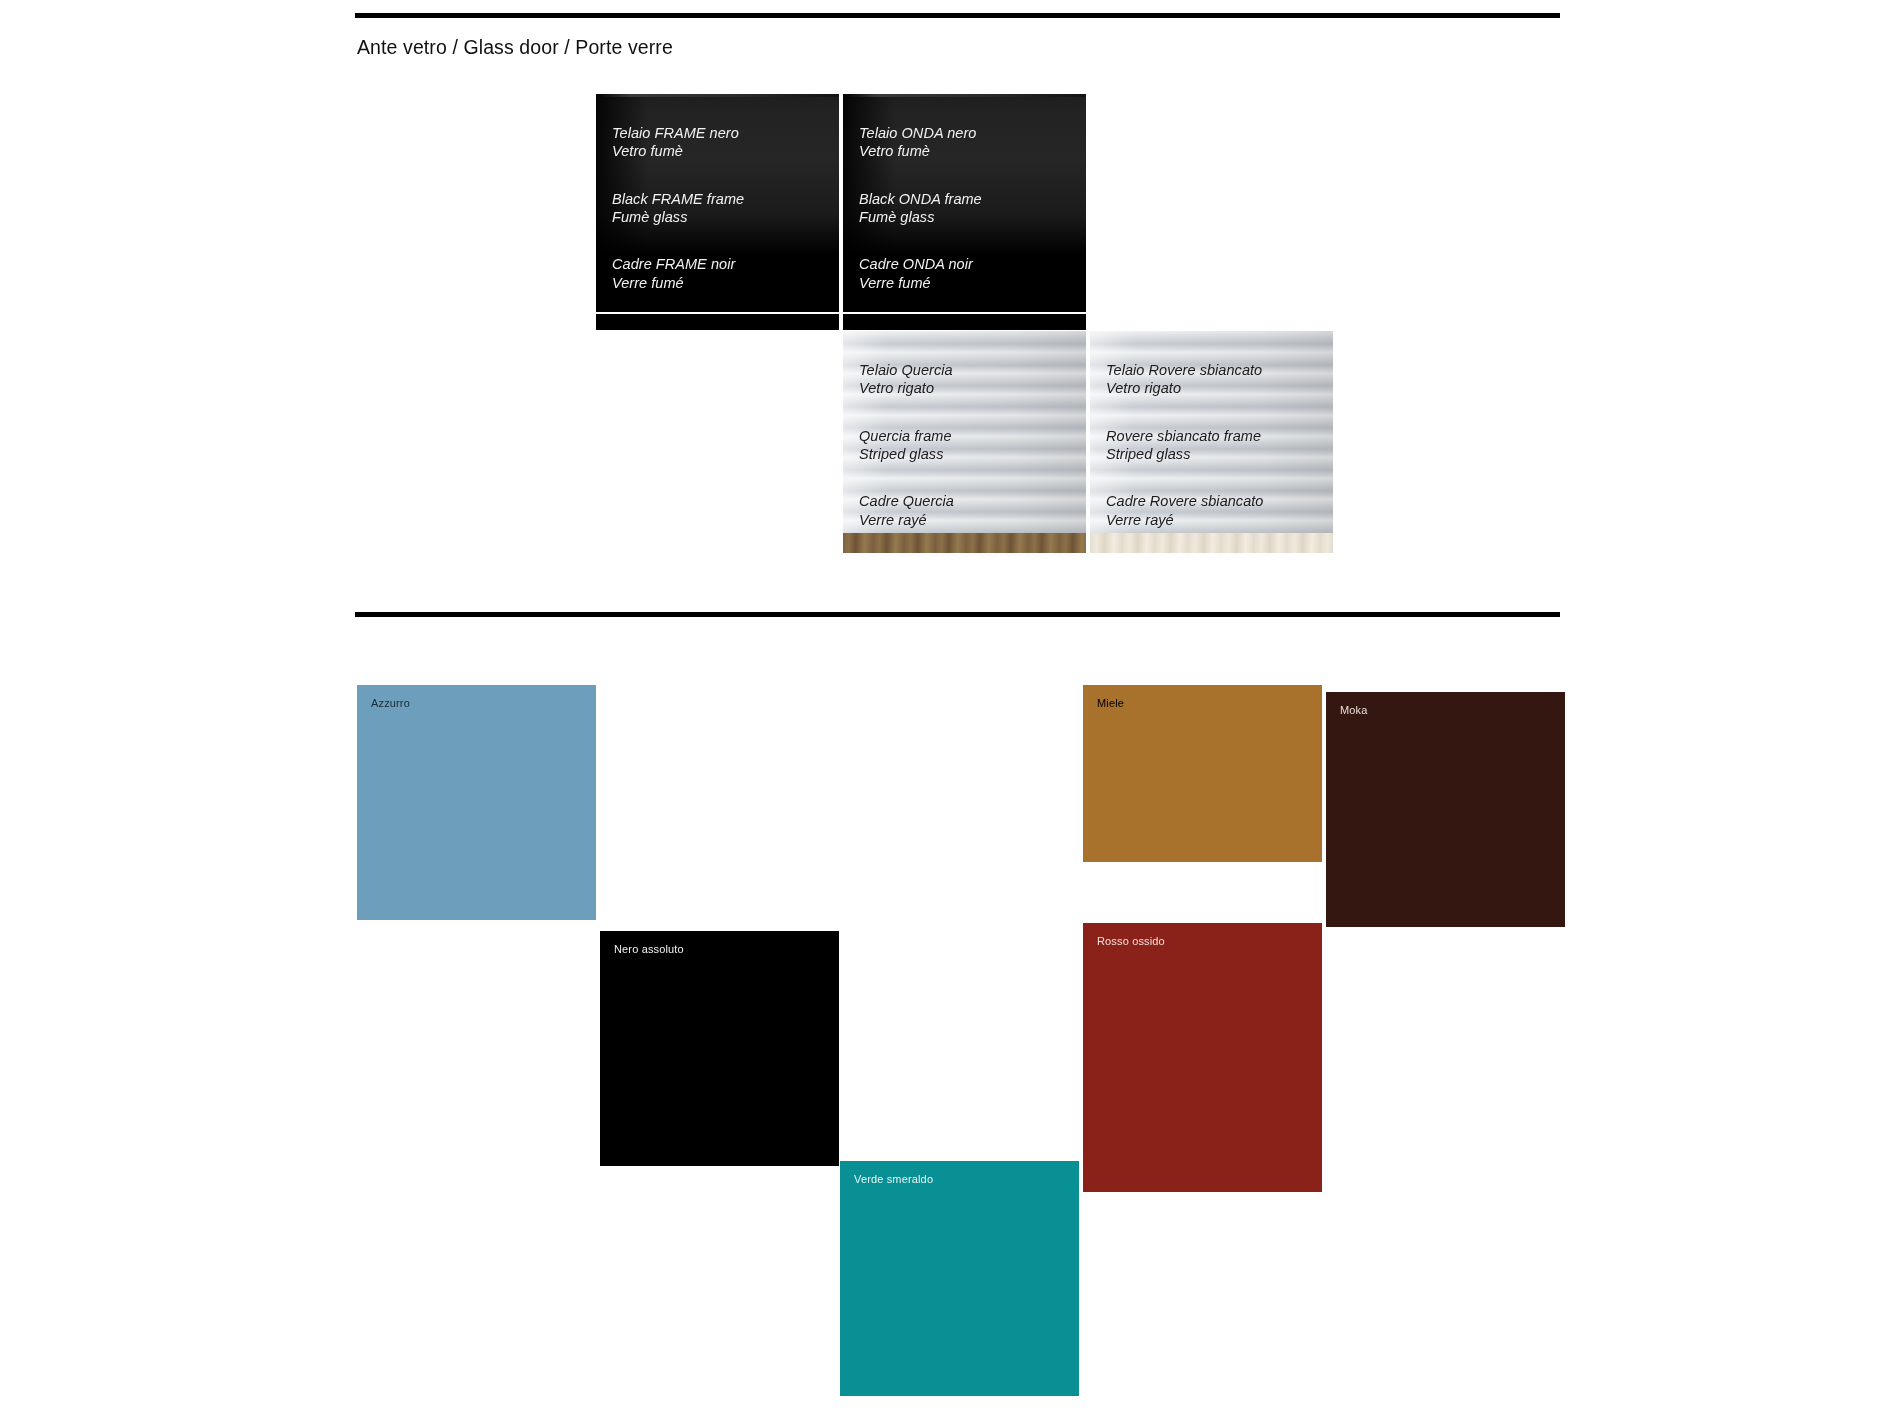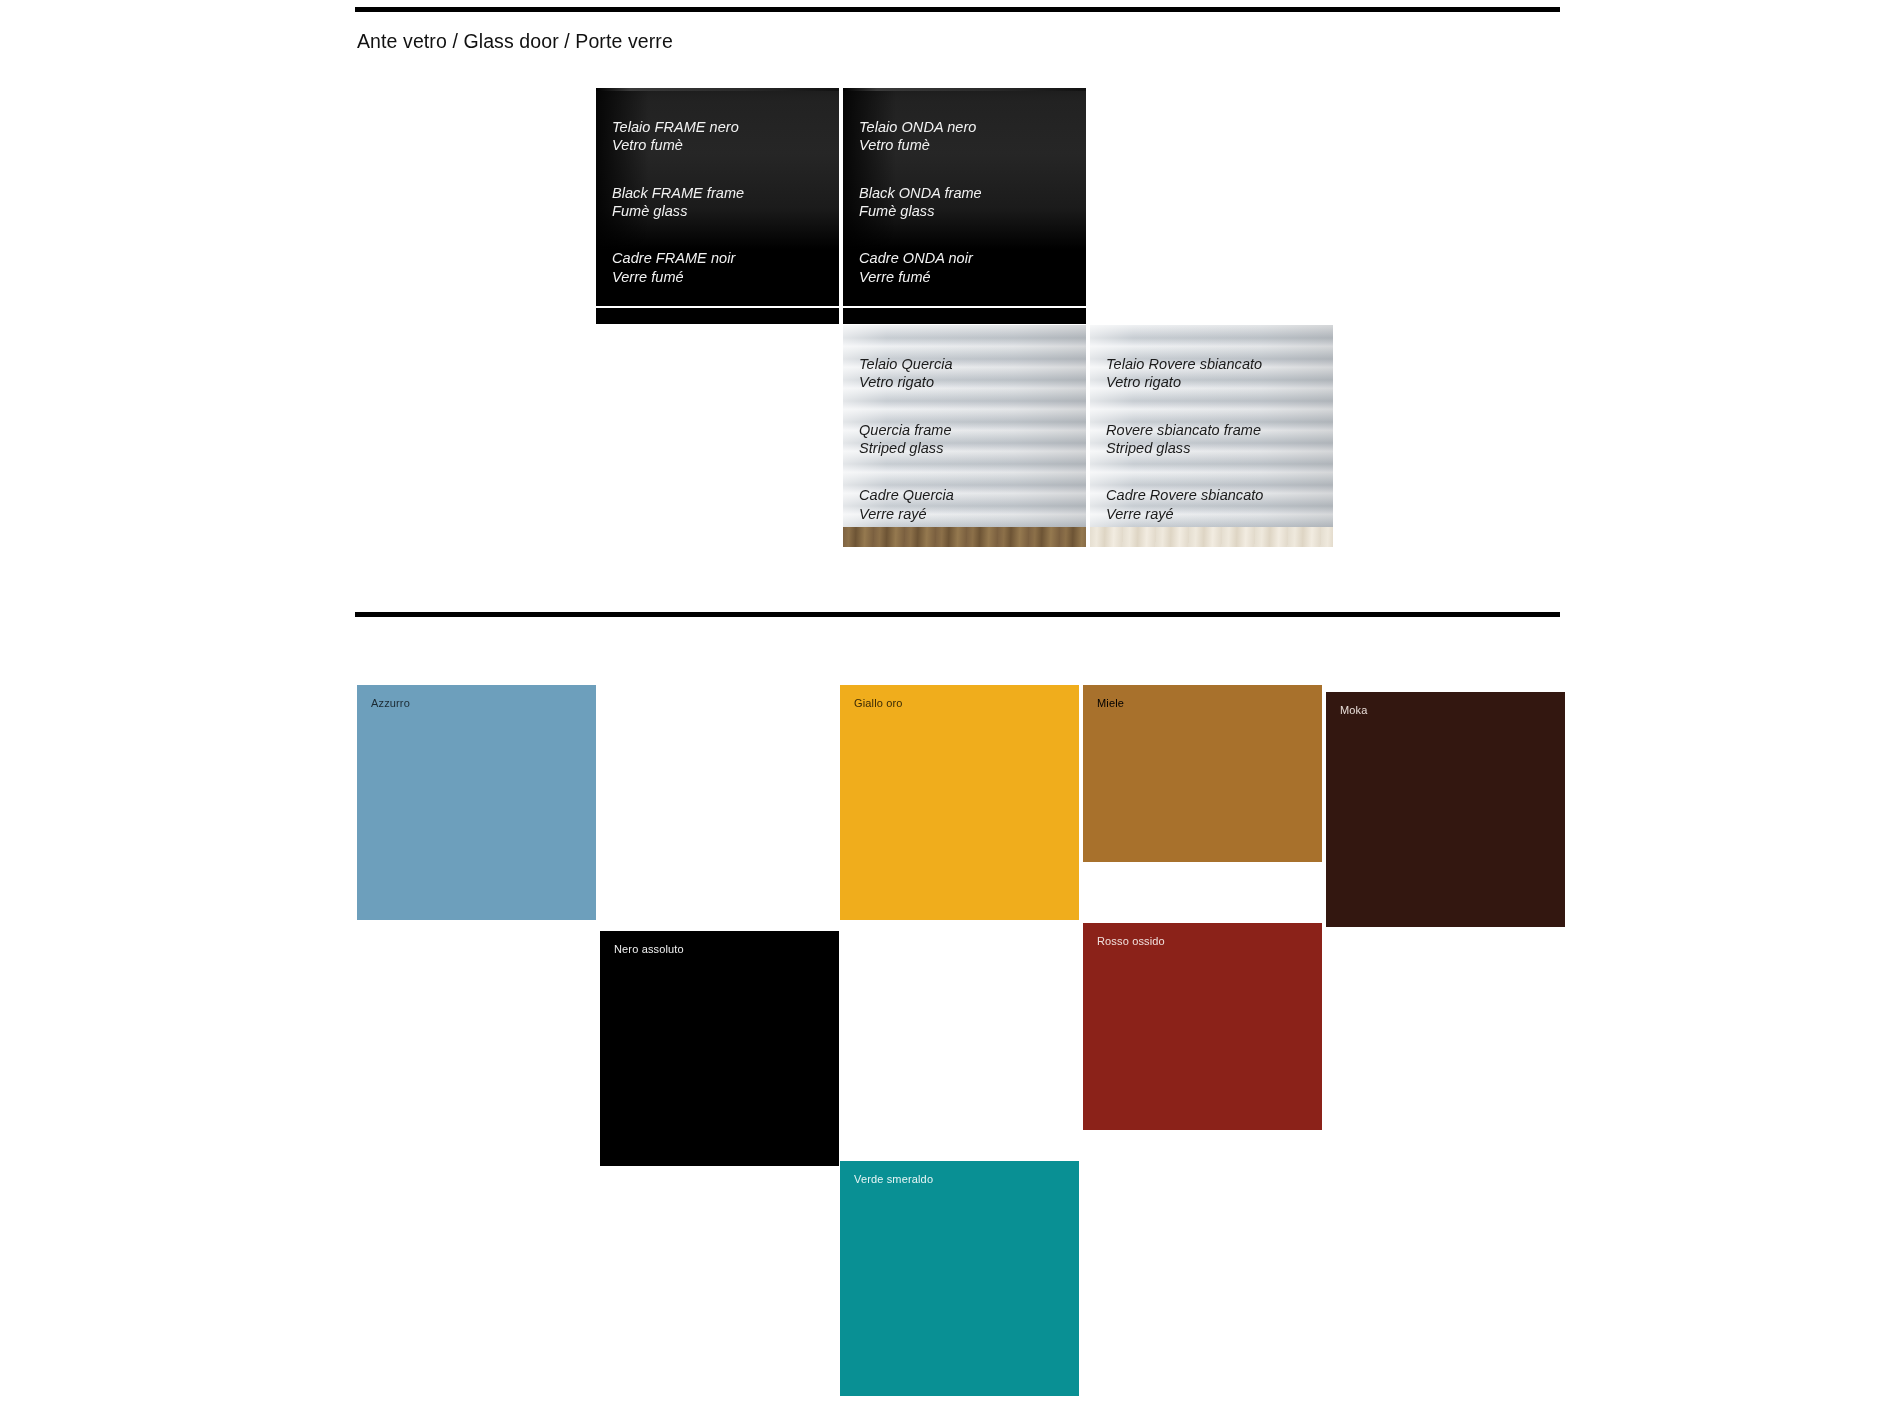--- a/index.html
+++ b/index.html
@@ -40,21 +40,21 @@
     position: absolute;
     left: 357px;
     font-size: 19.5px;
     letter-spacing: 0.1px;
     color: #111111;
     white-space: nowrap;
     font-weight: 400;
   }
 
   
-  #glass-section { top: 0; height: 500px; }
+  #glass-section { top: 6px; height: 500px; }
   #glass-section .section-rule { top: 7px; }
   #glass-section .section-title { top: 30px; }
 
   .swatch {
     position: absolute;
     box-sizing: border-box;
     overflow: hidden;
   }
   .swatch-label {
     position: absolute;
@@ -234,37 +234,34 @@
   </div>
 
   <div class="section" id="metal-section">
 
     <div class="section-rule"></div>
 
     <div class="color-swatch" style="left:357px; top:85px; width:239px; height:235px; background:#6D9FBC; color:#1b2a33;">
       <span class="color-label">Azzurro</span>
     </div>
 
-    <div class="color-swatch" style="left:840px; top:85px; width:239px; height:235px; background:#F0AD1C; color:#3a2a05;">
-      <span class="color-label">Giallo oro</span>
-    </div>
 
     <div class="color-swatch" style="left:1083px; top:85px; width:239px; height:177px; background:#A8712C; color:#000000;">
       <span class="color-label">Miele</span>
     </div>
 
     <div class="color-swatch" style="left:1326px; top:92px; width:239px; height:235px; background:#331710; color:#e8ddd8;">
       <span class="color-label">Moka</span>
     </div>
 
     <div class="color-swatch" style="left:600px; top:323px; width:239px; height:235px; background:#000000; color:#f0f0f0;margin-top:8px;">
       <span class="color-label">Nero assoluto</span>
     </div>
 
-    <div class="color-swatch" style="left:1083px; top:323px; width:239px; height:207px; background:#8B2219; color:#f0e0dd;padding-left:17px;">
+    <div class="color-swatch" style="left:1083px; top:323px; width:239px; height:269px; background:#8B2219; color:#f0e0dd;padding-left:17px;">
       <span class="color-label">Rosso ossido</span>
     </div>
 
     <div class="color-swatch" style="left:840px; top:561px; width:239px; height:235px; background:#099094; color:#e8f6f6;">
       <span class="color-label">Verde smeraldo</span>
     </div>
 
   </div>
 
 </div>

